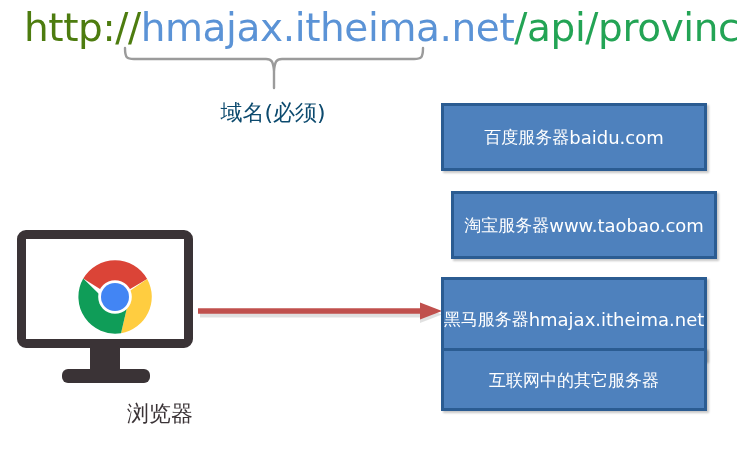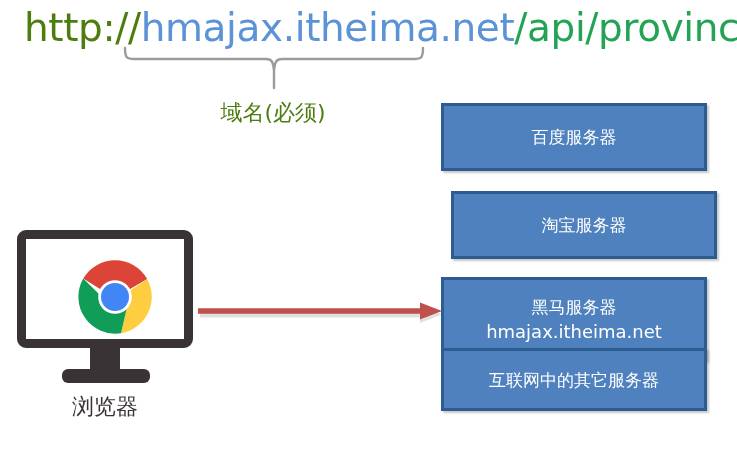--- a/index.html
+++ b/index.html
@@ -41,21 +41,21 @@
     height: 48px;
   }
   #brace-label {
     position: absolute;
     left: 188px;
     top: 98px;
     width: 170px;
     text-align: center;
     font-size: 22px;
     line-height: 30px;
-    color: #4d7c0f;
+    color: #0c4a6e;
     font-family: "DejaVu Sans", "Liberation Sans", sans-serif;
     white-space: nowrap;
   }
 
   
   #browser-group {
     position: absolute;
     left: 17px;
     top: 230px;
     width: 180px;
@@ -92,23 +92,23 @@
     left: 45px;
     top: 139px;
     width: 88px;
     height: 14px;
     background: #3a3336;
     border-radius: 6px;
   }
   #browser-label {
     position: absolute;
     left: 0;
-    top: 163px;
+    top: 170px;
     width: 176px;
-    text-align: center;
+    text-align: right;
     font-size: 22px;
     line-height: 28px;
     color: #3a3336;
     font-family: "DejaVu Sans", "Liberation Sans", sans-serif;
     white-space: nowrap;
   }
 
   
   #request-arrow {
     position: absolute;
@@ -122,21 +122,21 @@
   .server-box {
     position: absolute;
     left: 441px;
     width: 266px;
     box-sizing: border-box;
     background: #4e81bd;
     border: 3px solid #2b5c92;
     color: #ffffff;
     text-align: center;
     display: flex;
-    flex-direction: column;
+    flex-direction: row;
     align-items: center;
     justify-content: center;
     box-shadow: 2px 2px 2px rgba(0,0,0,0.22);
     font-family: "DejaVu Sans", "Liberation Sans", sans-serif;
   }
   #server-box-0 { top: 103px; height: 68px; }
   #server-box-1 { top: 191px; height: 68px; margin-left: 10px; }
   #server-box-2 { top: 277px; height: 84px; }
   #server-box-3 { top: 348px; height: 63px; }
 
@@ -195,24 +195,26 @@
       <path d="M4 16.5 L228 16.5" stroke="#777777" stroke-width="6"></path>
       <path d="M224 8 L246 16.5 L224 25 Z" fill="#777777"></path>
     </g>
     <path d="M2 13 L228 13" stroke="#c0504d" stroke-width="5.4"></path>
     <path d="M224 4.5 L246 13 L224 21.5 Z" fill="#c0504d"></path>
   </svg>
 </div>
 
 <div class="server-box" id="server-box-0">
   <div class="server-title">百度服务器</div>
+  <div class="server-host">baidu.com</div>
 </div>
 
 <div class="server-box" id="server-box-1">
   <div class="server-title">淘宝服务器</div>
+  <div class="server-host">www.taobao.com</div>
 </div>
 
 <div class="server-box" id="server-box-2">
   <div class="server-title">黑马服务器</div>
   <div class="server-host">hmajax.itheima.net</div>
 </div>
 
 <div class="server-box" id="server-box-3">
   <div class="server-title">互联网中的其它服务器</div>
 </div>

